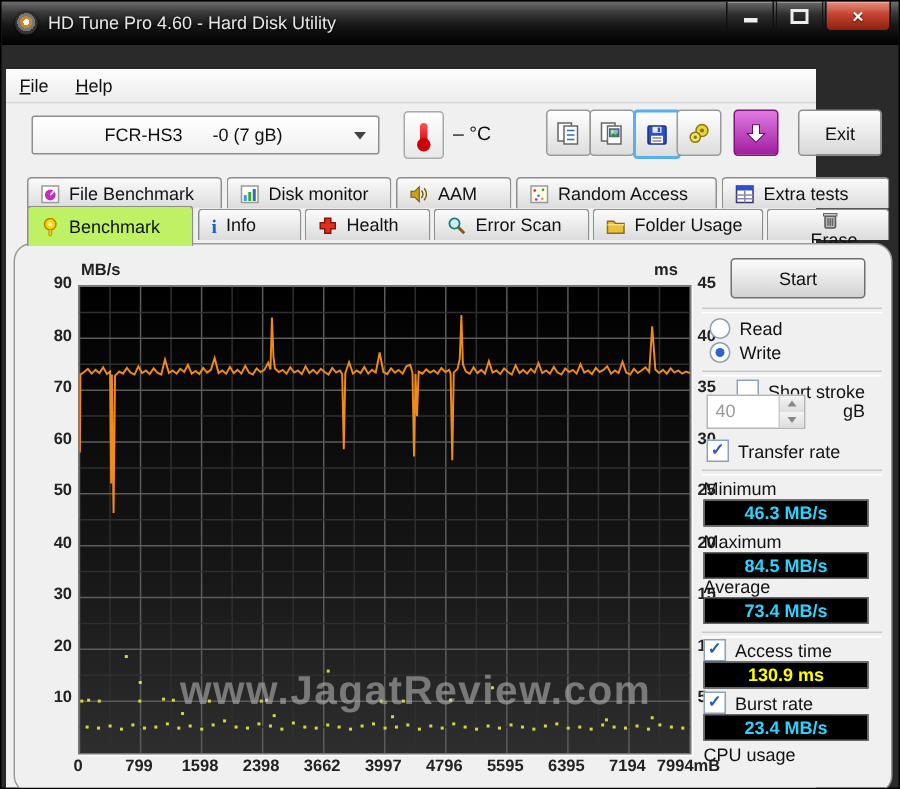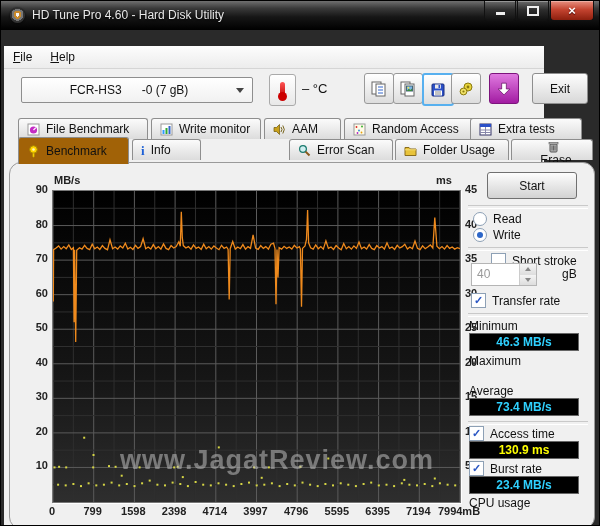--- a/index.html
+++ b/index.html
@@ -45,21 +45,21 @@
     background:linear-gradient(#fff,#ddd);display:flex;align-items:center;justify-content:center;}
   .tool-btn.focus{border:2px solid #57b0ef;}
   .tool-btn.purple{background:linear-gradient(#e07ae0,#a21ca2);border-color:#7c147c;}
   .exit-btn{position:absolute;left:528px;top:4px;width:54px;height:29px;border:1px solid #8e8e8e;border-radius:3px;
     background:linear-gradient(#fdfdfd,#d8d8d8);font-size:12px;color:#111;display:flex;align-items:center;justify-content:center;}
   
   .tab{position:absolute;height:21px;box-sizing:border-box;border:1px solid #8e8e8e;border-bottom:none;
     border-radius:3px 3px 0 0;background:linear-gradient(#fbfbfb,#dcdcdc);display:flex;align-items:center;
     font-size:12px;color:#111;padding-left:8px;}
   .tab .ti{margin-right:6px;display:inline-flex;}
-  .tab.active{background:#a16207;z-index:5;}
+  .tab.active{background:#bef264;z-index:5;}
   
   .content{position:absolute;left:5px;top:116px;width:584px;height:365px;background:#f0f0f0;
     border:1px solid #9a9a9a;border-radius:12px;}
   
   .plot-wrap{position:absolute;left:42px;top:27px;width:407px;height:311px;border:1px solid #777;
     background:linear-gradient(#000,#161616 60%,#2e2e2e);box-shadow:1px 1px 0 #fff;}
   .axis-unit{position:absolute;font-size:11px;font-weight:bold;color:#222;}
   .ylab{position:absolute;width:30px;text-align:right;font-size:11px;font-weight:bold;color:#222;}
   .y2lab{position:absolute;width:24px;text-align:left;font-size:11px;font-weight:bold;color:#222;}
   .xlab{position:absolute;font-size:11px;font-weight:bold;color:#222;transform:translateX(-50%);white-space:nowrap;}
@@ -183,21 +183,21 @@
     </div>
     <div class="tab" style="left:147px;top:72px;width:110px;">
       <span class="ti">
           <svg width="13" height="13" viewBox="0 0 13 13">
             <rect x="1" y="1" width="11" height="11" fill="#fff" stroke="#999"></rect>
             <rect x="2.5" y="7" width="2" height="4" fill="#39f"></rect>
             <rect x="5.5" y="5" width="2" height="6" fill="#3a3"></rect>
             <rect x="8.5" y="3" width="2" height="8" fill="#36c"></rect>
           </svg>
         </span>
-      <span>Write monitor</span>
+      <span>Disk monitor</span>
     </div>
     <div class="tab" style="left:260px;top:72px;width:77px;">
       <span class="ti">
           <svg width="13" height="13" viewBox="0 0 13 13">
             <polygon points="1,4.5 3.5,4.5 6.5,1.5 6.5,11.5 3.5,8.5 1,8.5" fill="#caa11b" stroke="#6b5606" stroke-width="0.7"></polygon>
             <path d="M8 4 q2 2.5 0 5 M9.8 2.5 q3 4 0 8" fill="none" stroke="#6b5606" stroke-width="0.9"></path>
           </svg>
         </span>
       <span>AAM</span>
     </div>
@@ -207,21 +207,21 @@
             <rect x="1" y="1" width="11" height="11" fill="#fffbe8" stroke="#999"></rect>
             <circle cx="3.5" cy="4" r="0.9" fill="#d22"></circle>
             <circle cx="6" cy="7.5" r="0.9" fill="#28c"></circle>
             <circle cx="9" cy="3.5" r="0.9" fill="#2a2"></circle>
             <circle cx="8.5" cy="9.5" r="0.9" fill="#e8a00c"></circle>
             <circle cx="4.5" cy="10" r="0.9" fill="#a2c"></circle>
           </svg>
         </span>
       <span>Random Access</span>
     </div>
-    <div class="tab" style="left:466px;top:72px;width:112px;">
+    <div class="tab" style="left:477px;top:72px;width:112px;">
       <span class="ti">
           <svg width="13" height="13" viewBox="0 0 13 13">
             <rect x="1" y="1" width="11" height="11" fill="#fff" stroke="#336"></rect>
             <rect x="1" y="1" width="11" height="3" fill="#2b50c8"></rect>
             <line x1="1" y1="7" x2="12" y2="7" stroke="#88a"></line>
             <line x1="1" y1="9.5" x2="12" y2="9.5" stroke="#88a"></line>
             <line x1="6.5" y1="4" x2="6.5" y2="12" stroke="#88a"></line>
           </svg>
         </span>
       <span>Extra tests</span>
@@ -233,20 +233,28 @@
             <circle cx="6.5" cy="4.5" r="3.8" fill="#ffd400" stroke="#a88600"></circle>
             <circle cx="6.5" cy="4.5" r="1.3" fill="#fff7c0"></circle>
             <rect x="5.6" y="8" width="1.8" height="4.2" rx="0.8" fill="#ffd400" stroke="#a88600" stroke-width="0.6"></rect>
           </svg>
         </span>
       <span>Benchmark</span>
     </div>
     <div class="tab" style="left:128px;top:93px;width:69px;">
       <span class="ti" style="font-family:'Liberation Serif',serif;font-weight:bold;color:#1b5fd6;font-size:13px;line-height:11px;">i</span>
       <span>Info</span>
+    </div>
+    <div class="tab" style="left:199px;top:93px;width:84px;">
+      <span class="ti">
+          <svg width="13" height="13" viewBox="0 0 13 13">
+            <path d="M4.5 1.5 h4 v3 h3 v4 h-3 v3 h-4 v-3 h-3 v-4 h3 z" fill="#e03020" stroke="#8a130a"></path>
+          </svg>
+        </span>
+      <span>Health</span>
     </div>
     <div class="tab" style="left:285px;top:93px;width:104px;">
       <span class="ti">
           <svg width="13" height="13" viewBox="0 0 13 13">
             <circle cx="5" cy="5" r="3.4" fill="#cfeef0" stroke="#1b7a6e" stroke-width="1.2"></circle>
             <line x1="7.6" y1="7.6" x2="11.5" y2="11.5" stroke="#8a5a1c" stroke-width="2"></line>
           </svg>
         </span>
       <span>Error Scan</span>
     </div>
@@ -297,21 +305,21 @@
           <div class="y2lab" style="left: 455px; top: 192.778px;">20</div>
           <div class="y2lab" style="left: 455px; top: 227.333px;">15</div>
           <div class="y2lab" style="left: 455px; top: 261.889px;">10</div>
           <div class="y2lab" style="left: 455px; top: 296.444px;">5</div>
         </div>
       <div id="xlabels">
           <div class="xlab" style="left: 42px; top: 342px;">0</div>
           <div class="xlab" style="left: 82.6796px; top: 342px;">799</div>
           <div class="xlab" style="left: 123.359px; top: 342px;">1598</div>
           <div class="xlab" style="left: 164.09px; top: 342px;">2398</div>
-          <div class="xlab" style="left: 204.769px; top: 342px;">4714</div>
+          <div class="xlab" style="left: 204.769px; top: 342px;">3662</div>
           <div class="xlab" style="left: 245.5px; top: 342px;">3997</div>
           <div class="xlab" style="left: 286.18px; top: 342px;">4796</div>
           <div class="xlab" style="left: 326.859px; top: 342px;">5595</div>
           <div class="xlab" style="left: 367.59px; top: 342px;">6395</div>
           <div class="xlab" style="left: 408.269px; top: 342px;">7194</div>
           <div class="xlab" style="left: 449px; top: 342px;">7994mB</div>
         </div>
 
       <div class="plot-wrap">
         <svg id="plot" width="407" height="311" viewBox="0 0 407 311">
@@ -463,20 +471,23 @@
         <span class="cbox">✓</span>
         <span>Transfer rate</span>
       </div>
       <div class="sep" style="top:150px;"></div>
 
       <span class="ind-label" style="top:156px;text-align:center;">Minimum</span>
       <div class="ind-box" style="top:170px;">
           <span class="cyan">46.3 MB/s</span>
         </div>
       <span class="ind-label" style="top:191px;">Maximum</span>
+      <div class="ind-box" style="top:205px;">
+          <span class="cyan">84.5 MB/s</span>
+        </div>
       <span class="ind-label" style="top:221px;">Average</span>
       <div class="ind-box" style="top:235px;">
           <span class="cyan">73.4 MB/s</span>
         </div>
       <div class="sep" style="top:258px;"></div>
 
       <div class="check-row" style="left:459px;top:263px;">
         <span class="cbox">✓</span>
         <span>Access time</span>
       </div>

